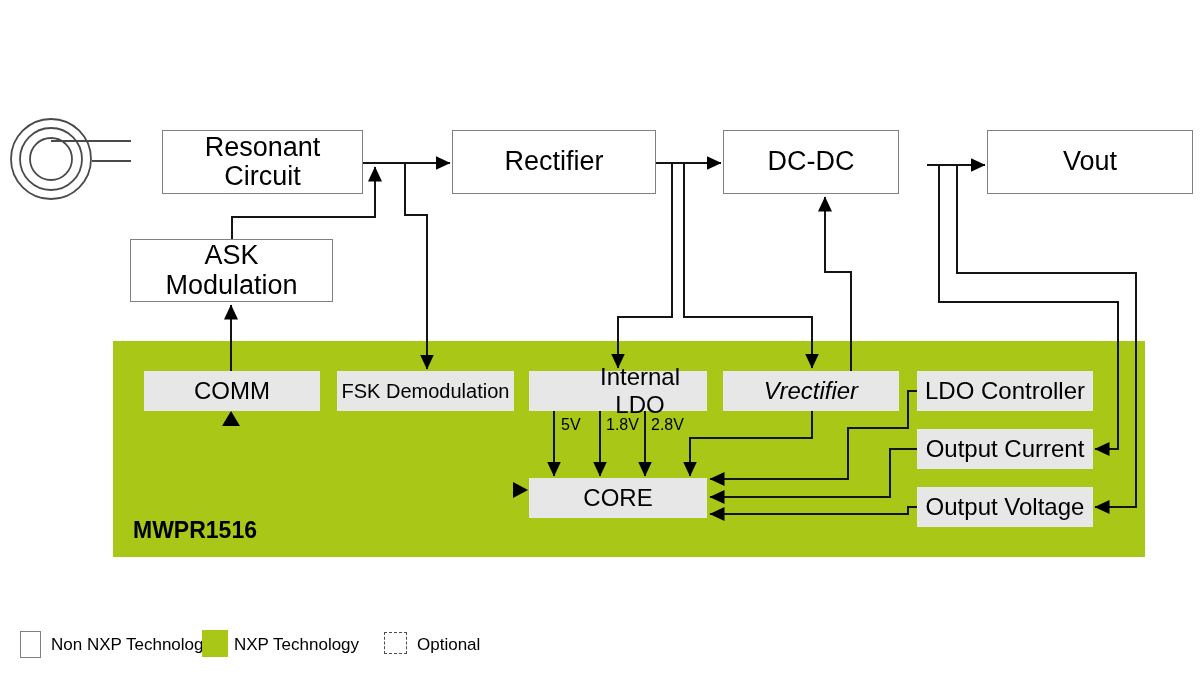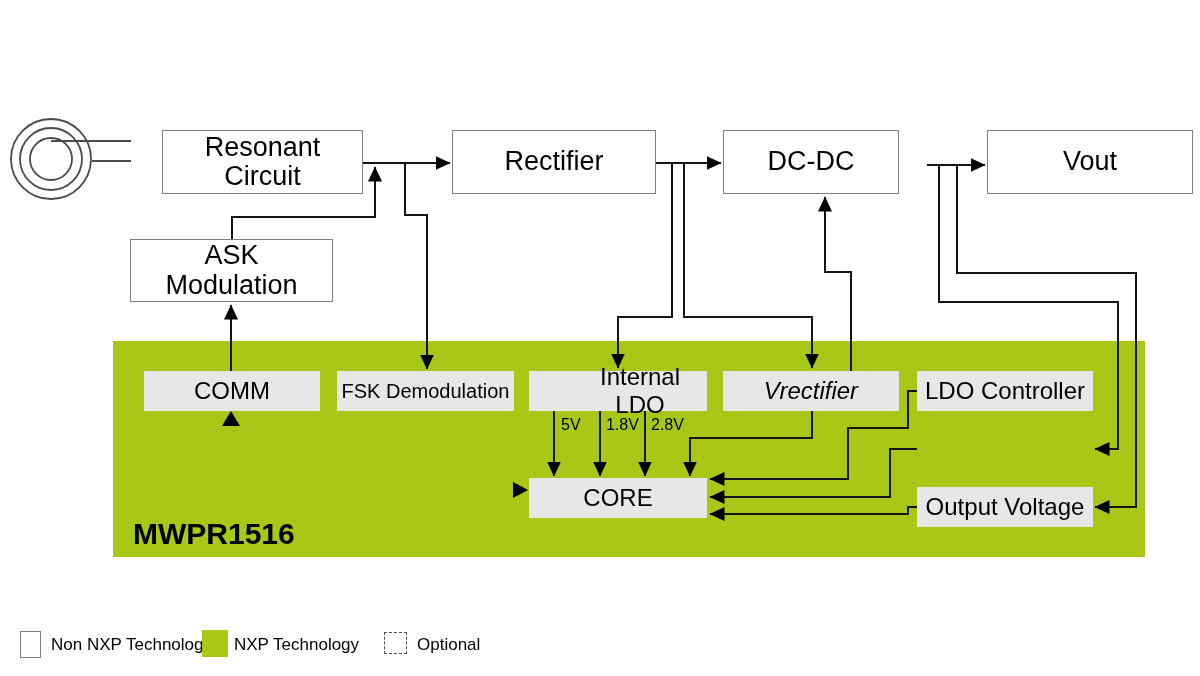--- a/index.html
+++ b/index.html
@@ -23,21 +23,21 @@
     position:absolute;background:var(--block-fill);
     display:flex;align-items:center;justify-content:center;text-align:center;
     font-size:24px;box-sizing:border-box;
   }
   .gbox.small{font-size:20px;}
   #chip{
     position:absolute;left:113px;top:341px;width:1032px;height:216px;
     background:var(--nxp-green);
   }
   #chip-name{
-    position:absolute;left:133px;top:517px;font-size:30px;font-weight:bold;color:#000;
+    position:absolute;left:133px;top:517px;font-size:23px;font-weight:bold;color:#000;
   }
   .vlabel{position:absolute;font-size:16px;color:#000000;}
   .swatch{box-sizing:border-box;}
   #sw-non-nxp{position:absolute;left:20px;top:631px;width:21px;height:27px;background:#fff;border:1.6px solid var(--outline);}
   #sw-nxp{position:absolute;left:202px;top:630px;width:26px;height:27px;background:var(--nxp-green);}
   #sw-optional{position:absolute;left:384px;top:632px;width:23px;height:22px;background:#fff;border:1.6px dashed #4d4d4d;}
   .legend-label{position:absolute;top:634px;font-size:17px;line-height:22px;}
   #lg1{left:51px;} #lg2{left:234px;} #lg3{left:417px;}
 </style>
 </head>
@@ -110,20 +110,21 @@
   <div class="wbox" style="left:723px;top:130px;width:176px;height:64px;">DC-DC</div>
   <div class="wbox" style="left:987px;top:130px;width:206px;height:64px;">Vout</div>
   <div class="wbox" style="left:130px;top:239px;width:203px;height:63px;">ASK
 Modulation</div>
 
   <div class="gbox" style="left:144px;top:371px;width:176px;height:40px;">COMM</div>
   <div class="gbox small" style="left:337px;top:371px;width:177px;height:40px;">FSK Demodulation</div>
   <div class="gbox" style="left:529px;top:371px;width:178px;height:40px;padding-left:44px;">Internal LDO</div>
   <div class="gbox" style="left:723px;top:371px;width:176px;height:40px;font-style:italic;">Vrectifier</div>
   <div class="gbox" style="left:917px;top:371px;width:176px;height:40px;">LDO Controller</div>
+  <div class="gbox" style="left:917px;top:429px;width:176px;height:40px;">Output Current</div>
   <div class="gbox" style="left:917px;top:487px;width:176px;height:40px;">Output Voltage</div>
   <div class="gbox" style="left:529px;top:478px;width:178px;height:40px;">CORE</div>
 
   <div class="vlabel" style="left:561px;top:416px;">5V</div>
   <div class="vlabel" style="left:606px;top:416px;">1.8V</div>
   <div class="vlabel" style="left:651px;top:416px;">2.8V</div>
 
   <div id="sw-non-nxp" class="swatch"></div>
   <div id="lg1" class="legend-label">Non NXP Technology</div>
   <div id="sw-nxp" class="swatch"></div>

